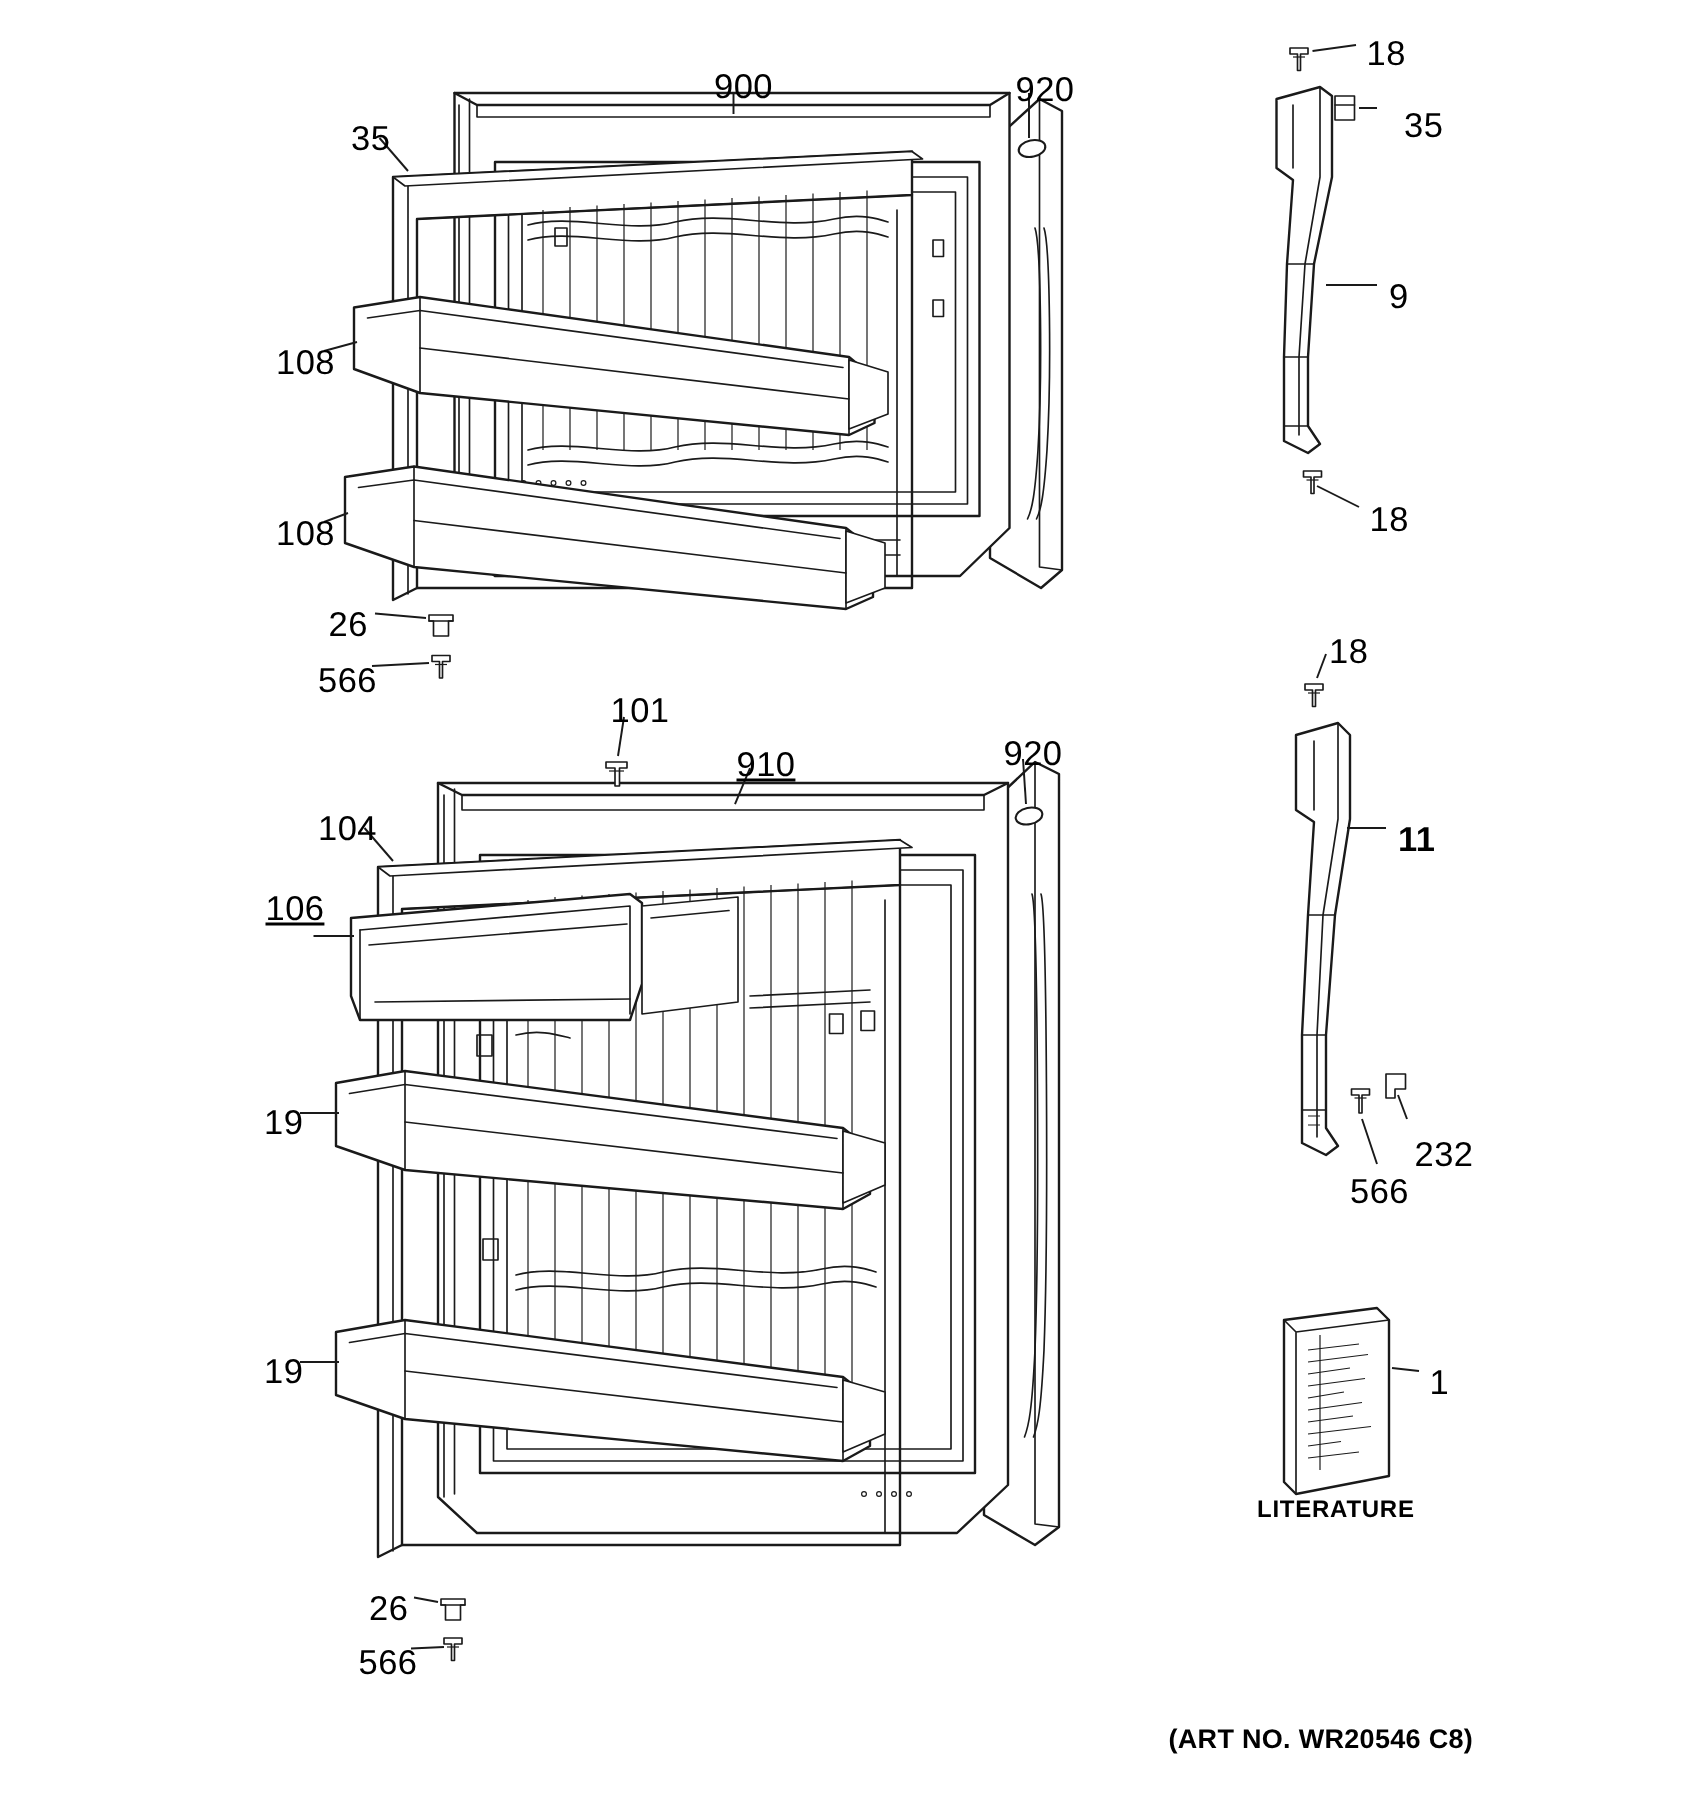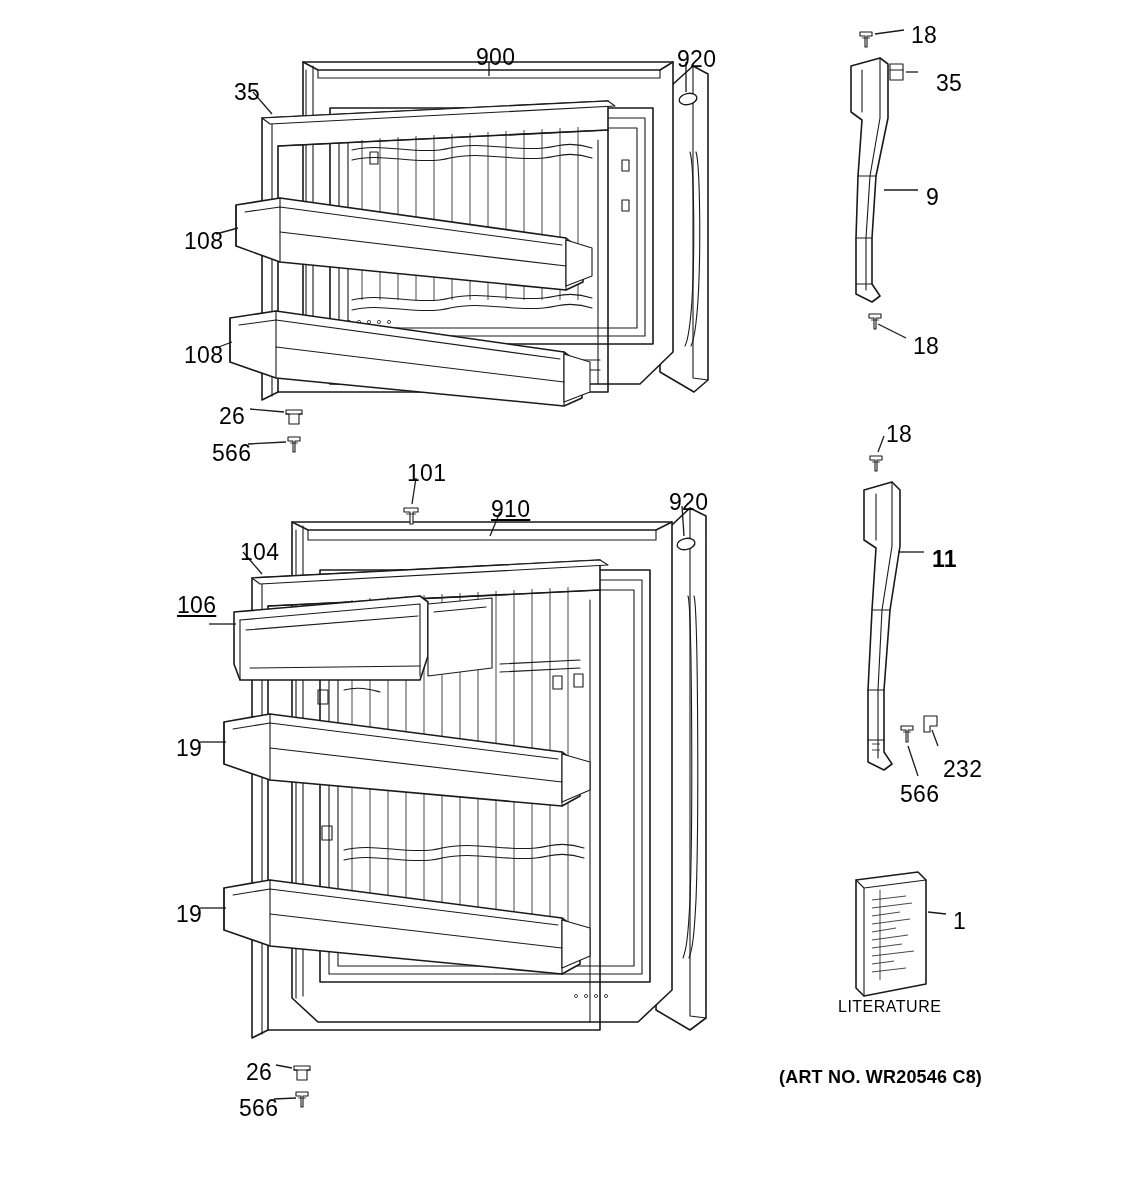--- a/index.html
+++ b/index.html
@@ -27,21 +27,21 @@
   .callout {
     position: absolute;
     font-size: 23px;
     color: #000;
     white-space: nowrap;
     letter-spacing: 0.3px;
   }
   .lit-label {
     position: absolute;
     font-size: 16px;
-    font-weight: normal;
+    font-weight: bold;
     color: #000;
     white-space: nowrap;
     letter-spacing: 0.5px;
   }
   .art-no {
     position: absolute;
     font-size: 18px;
     font-weight: bold;
     color: #000;
     white-space: nowrap;
@@ -350,28 +350,28 @@
   <div class="callout" style="left:936px; top:70px;text-align:right;">35</div>
   <div class="callout" style="left:926px; top:184px;">9</div>
   <div class="callout" style="left:913px; top:333px;">18</div>
   <div class="callout" style="left:184px; top:228px;">108</div>
   <div class="callout" style="left:184px; top:342px;">108</div>
   <div class="callout" style="left:219px; top:403px;">26</div>
   <div class="callout" style="left:212px; top:440px;">566</div>
   <div class="callout" style="left:407px; top:460px;">101</div>
   <div class="callout" style="left:491px; top:496px;text-decoration:underline;">910</div>
   <div class="callout" style="left:669px; top:489px;">920</div>
-  <div class="callout" style="left:212px; top:539px;margin-left:28px;">104</div>
+  <div class="callout" style="left:212px; top:539px;">104</div>
   <div class="callout" style="left:177px; top:592px;text-decoration:underline;">106</div>
   <div class="callout" style="left:886px; top:421px;">18</div>
   <div class="callout" style="left:932px; top:546px;font-weight:bold;">11</div>
   <div class="callout" style="left:943px; top:756px;">232</div>
   <div class="callout" style="left:900px; top:781px;">566</div>
   <div class="callout" style="left:176px; top:735px;">19</div>
   <div class="callout" style="left:176px; top:901px;">19</div>
   <div class="callout" style="left:953px; top:908px;">1</div>
   <div class="callout" style="left:246px; top:1059px;">26</div>
   <div class="callout" style="left:239px; top:1095px;">566</div>
 
   <div class="lit-label" style="left:838px; top:998px;">LITERATURE</div>
-  <div class="art-no" style="left:779px; top:1067px;">(ART NO. WR20546 C8)</div>
+  <div class="art-no" style="left:779px; top:1149px;">(ART NO. WR20546 C8)</div>
 
 </div>
 
 </body></html>

